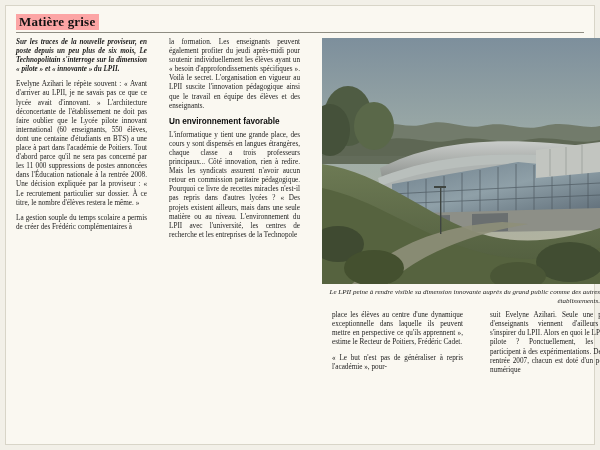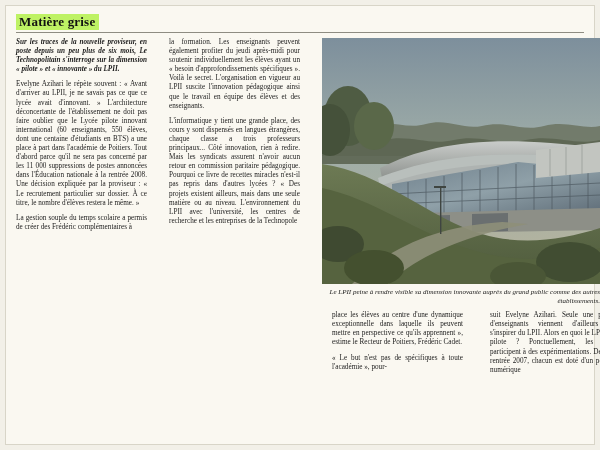--- a/index.html
+++ b/index.html
@@ -25,21 +25,21 @@
     background: #faf8f1;
     box-shadow: 0 0 0 1px #d8d5c8;
     padding: 6px 10px 6px 10px;
     box-sizing: border-box;
   }
   .kicker {
     font-family: "Liberation Serif", serif;
     font-weight: bold;
     font-size: 13px;
     color: #111;
-    background: #bef264;
+    background: #fca5a5;
     display: inline-block;
     padding: 0px 4px 1px 3px;
     letter-spacing: 0.2px;
     line-height: 15px;
   }
   .headline {
     font-family: "Liberation Serif", serif;
     font-weight: bold;
     font-size: 25.5px;
     line-height: 28px;
@@ -135,20 +135,21 @@
     <div class="cols">
 
       <div class="col">
         <p class="lead">Sur les traces de la nouvelle proviseur, en poste depuis un peu plus de six mois, Le Technopolitain s'interroge sur la dimension « pilote » et « innovante » du LPII.</p>
         <p>Evelyne Azihari le répète souvent : « Avant d'arriver au LPII, je ne savais pas ce que ce lycée avait d'innovant. » L'architecture déconcertante de l'établissement ne doit pas faire oublier que le Lycée pilote innovant international (60 enseignants, 550 élèves, dont une centaine d'étudiants en BTS) a une place à part dans l'académie de Poitiers. Tout d'abord parce qu'il ne sera pas concerné par les 11 000 suppressions de postes annoncées dans l'Éducation nationale à la rentrée 2008. Une décision expliquée par la proviseur : « Le recrutement particulier sur dossier. À ce titre, le nombre d'élèves restera le même. »</p>
         <p>La gestion souple du temps scolaire a permis de créer des Frédéric complémentaires à</p>
       </div>
 
       <div class="col">
         <p>la formation. Les enseignants peuvent également profiter du jeudi après-midi pour soutenir individuellement les élèves ayant un « besoin d'approfondissements spécifiques ». Voilà le secret. L'organisation en vigueur au LPII suscite l'innovation pédagogique ainsi que le travail en équipe des élèves et des enseignants.</p>
+        <div class="subhead">Un environnement favorable</div>
         <p>L'informatique y tient une grande place, des cours y sont dispensés en langues étrangères, chaque classe a trois professeurs principaux... Côté innovation, rien à redire. Mais les syndicats assurent n'avoir aucun retour en commission paritaire pédagogique. Pourquoi ce livre de recettes miracles n'est-il pas repris dans d'autres lycées ? « Des projets existent ailleurs, mais dans une seule matière ou au niveau. L'environnement du LPII avec l'université, les centres de recherche et les entreprises de la Technopole</p>
       </div>
 
       <div class="photo-wide">
         <div class="figure">
           <svg class="sky" viewBox="0 0 278 246" preserveAspectRatio="none">
             <defs>
               <linearGradient id="skyg" x1="0" y1="0" x2="0" y2="1">
                 <stop offset="0%" stop-color="#7d8f9c"></stop>
                 <stop offset="45%" stop-color="#9fada8"></stop>
@@ -229,21 +230,21 @@
         <div class="caption">Le LPII peine à rendre visible sa dimension innovante auprès du grand public comme des autres établissements.</div>
       </div>
     </div>
 
     <div class="lower-cols">
       <div class="col" style="visibility:hidden"></div>
       <div class="col" style="visibility:hidden"></div>
 
       <div class="col">
         <p>place les élèves au centre d'une dynamique exceptionnelle dans laquelle ils peuvent mettre en perspective ce qu'ils apprennent », estime le Recteur de Poitiers, Frédéric Cadet.</p>
-        <p>« Le but n'est pas de spécifiques à toute l'académie », pour-</p>
+        <p>« Le but n'est pas de généraliser à repris l'académie », pour-</p>
       </div>
 
       <div class="col">
         <p>suit Evelyne Azihari. Seule une poignée d'enseignants viennent d'ailleurs pour s'inspirer du LPII. Alors en quoi le LPII est-il pilote ? Ponctuellement, les élèves participent à des expérimentations. Depuis la rentrée 2007, chacun est doté d'un portfolio numérique</p>
       </div>
 
       <div class="col">
         <p>de compétences. Reste qu'un service entier du Rectorat est consacré aux relations internationales entre établissements de l'académie. Cela signifie bien que tous pourraient être qualifiés de « pilotes ».</p>
         <div class="byline">Romain Mudrak</div>
       </div>

